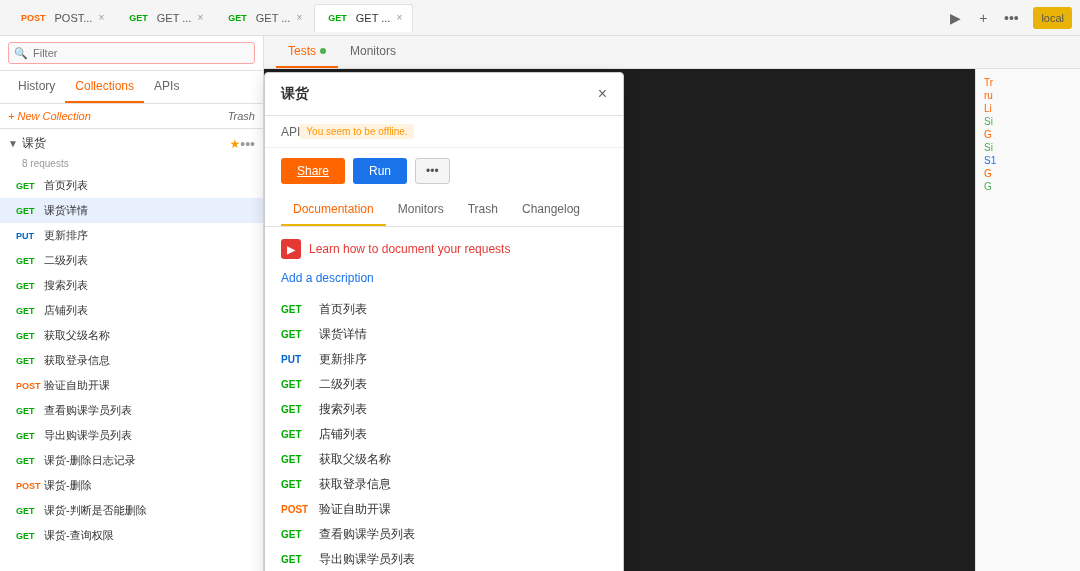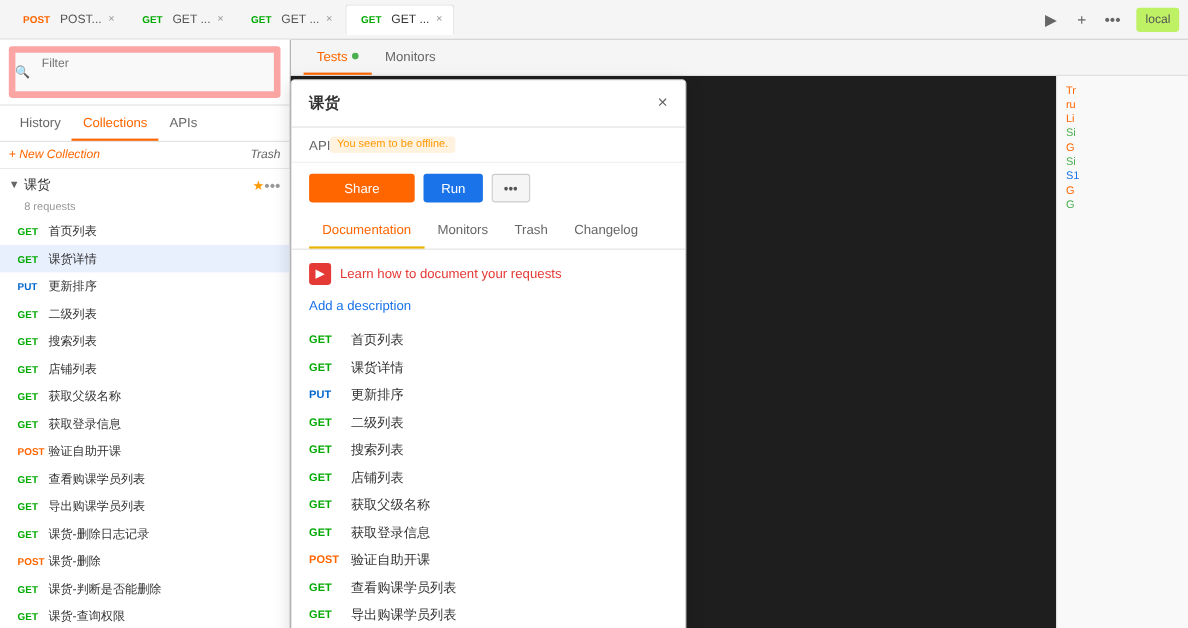--- a/index.html
+++ b/index.html
@@ -19,21 +19,21 @@
     .tab-close { font-size: 10px; color: #999; cursor: pointer; }
     .tab-actions { display: flex; align-items: center; gap: 4px; margin-left: auto; }
     .tab-action-btn { width: 24px; height: 24px; display: flex; align-items: center; justify-content: center; cursor: pointer; color: #666; border-radius: 3px; font-size: 14px; }
 
     
     .main-layout { display: flex; flex: 1; overflow: hidden; }
 
     
     .sidebar { width: 264px; border-right: 1px solid #e0e0e0; display: flex; flex-direction: column; background: #fff; flex-shrink: 0; }
     .sidebar-search { padding: 6px 8px; border-bottom: 1px solid #e0e0e0; }
-    .sidebar-search input { width: 100%; padding: 4px 8px 19px 24px; border: 6px solid #fca5a5; border-radius: 3px; font-size: 11px; background: #f9f9f9; outline: none; }
+    .sidebar-search input { width: 100%; padding: 4px 8px 4px 24px; border: 1px solid #fca5a5; border-radius: 3px; font-size: 11px; background: #f9f9f9; outline: none; }
     .search-wrap { position: relative; }
     .search-icon { position: absolute; left: 6px; top: 50%; transform: translateY(-50%); color: #999; font-size: 11px; }
 
     .sidebar-tabs { display: flex; border-bottom: 1px solid #e0e0e0; padding: 0 8px; }
     .sidebar-tab { padding: 8px 10px; font-size: 12px; cursor: pointer; color: #666; border-bottom: 2px solid transparent; }
     .sidebar-tab.active { color: #ff6600; border-bottom: 2px solid #ff6600; font-weight: 500; }
 
     .sidebar-actions { display: flex; align-items: center; justify-content: space-between; padding: 6px 8px; border-bottom: 1px solid #e0e0e0; font-style: italic; }
     .new-collection-btn { color: #ff6600; font-size: 11px; cursor: pointer; display: flex; align-items: center; gap: 3px; }
     .trash-btn { color: #666; font-size: 11px; cursor: pointer; }
@@ -59,21 +59,21 @@
 
     
     .modal-overlay { position: absolute; top: 0; left: 0; right: 0; bottom: 0; z-index: 100; pointer-events: none; }
     .modal-panel { position: absolute; top: 36px; left: 264px; width: 360px; background: #fff; border: 1px solid #ccc; border-radius: 4px; box-shadow: 0 4px 16px rgba(0,0,0,0.15); pointer-events: all; z-index: 200; }
     .modal-header { display: flex; align-items: center; justify-content: space-between; padding: 12px 16px; border-bottom: 1px solid #e0e0e0; }
     .modal-title { font-size: 14px; font-weight: 600; color: #333; }
     .modal-close { cursor: pointer; color: #666; font-size: 16px; }
     .modal-api-row { display: flex; align-items: center; padding: 8px 16px; border-bottom: 1px solid #eee; font-size: 12px; color: #666; gap: 0; }
     .offline-badge { background: #fff3e0; color: #ff9800; font-size: 10px; padding: 2px 6px; border-radius: 3px; }
     .modal-actions { display: flex; align-items: center; gap: 8px; padding: 10px 16px; }
-    .btn-share { background: #ff6600; color: #fff; border: none; padding: 6px 32px; border-radius: 3px; cursor: pointer; font-size: 12px; font-weight: 500; }
+    .btn-share { background: #ff6600; color: #fff; border: none; padding: 6px 16px; border-radius: 3px; cursor: pointer; font-size: 12px; font-weight: 500; text-decoration: underline; }
     .btn-run { background: #1a73e8; color: #fff; border: none; padding: 6px 16px; border-radius: 3px; cursor: pointer; font-size: 12px; font-weight: 500; }
     .btn-more { background: #f5f5f5; border: 1px solid #ccc; padding: 5px 10px; border-radius: 3px; cursor: pointer; font-size: 12px; color: #555; }
 
     .modal-tabs { display: flex; padding: 0 16px; border-bottom: 1px solid #e0e0e0; }
     .modal-tab { padding: 8px 12px; font-size: 12px; cursor: pointer; color: #666; border-bottom: 2px solid transparent; }
     .modal-tab.active { color: #ff6600; border-bottom: 2px solid #eab308; }
 
     .modal-content { padding: 12px 16px; max-height: 380px; overflow-y: auto; }
     .learn-link { display: flex; align-items: center; gap: 8px; color: #e53935; font-size: 12px; cursor: pointer; margin-bottom: 12px; }
     .learn-icon { width: 20px; height: 20px; background: #e53935; color: #fff; border-radius: 3px; display: flex; align-items: center; justify-content: center; font-size: 10px; font-weight: bold; flex-shrink: 0; }
@@ -85,21 +85,21 @@
     
     .right-panel { flex: 1; display: flex; flex-direction: column; background: #1e1e1e; overflow: hidden; position: relative; }
     .right-panel-tabs { display: flex; background: #f5f5f5; border-bottom: 1px solid #e0e0e0; padding: 0 12px; }
     .right-tab { padding: 8px 12px; font-size: 12px; cursor: pointer; color: #666; border-bottom: 2px solid transparent; display: flex; align-items: center; gap: 4px; }
     .right-tab.active { color: #ff6600; border-bottom: 2px solid #ff6600; }
     .right-tab .dot { width: 6px; height: 6px; border-radius: 50%; background: #4caf50; }
     .code-area { flex: 1; background: #1e1e1e; padding: 12px; overflow-y: auto; font-family: 'Courier New', monospace; font-size: 12px; color: #d4d4d4; }
     .code-line { line-height: 1.6; color: #ce9178; }
     .code-line.number { color: #b5cea8; }
 
-    .right-sidebar { width: 120px; background: #f9f9f9; border-left: 1px solid #e0e0e0; padding: 8px; font-size: 10px; color: #999; overflow-y: auto; }
+    .right-sidebar { width: 105px; background: #f9f9f9; border-left: 1px solid #e0e0e0; padding: 8px; font-size: 10px; color: #999; overflow-y: auto; }
 
     .collection-row { display: flex; align-items: flex-start; }
   </style>
 </head>
 <body>
 
 <div class="top-tabs">
   <div class="tab-item">
     <span class="method-badge method-post">POST</span>
     <span>POST...</span>
@@ -118,21 +118,21 @@
   <div class="tab-item active">
     <span class="method-badge method-get">GET</span>
     <span>GET ...</span>
     <span class="tab-close">×</span>
   </div>
   <div class="tab-actions">
     <div class="tab-action-btn">▶</div>
     <div class="tab-action-btn">+</div>
     <div class="tab-action-btn">•••</div>
   </div>
-  <div style="margin-left: 8px; font-size: 11px; color: #555; padding: 0 8px; background: #bef264; border-radius: 3px; height: 22px; display: flex; align-items: center;">local</div>
+  <div style="margin-left: 8px; font-size: 11px; color: #555; padding: 0 8px; background: #eab308; border-radius: 3px; height: 22px; display: flex; align-items: center;">local</div>
 </div>
 
 <div class="main-layout" style="position: relative;">
 
   <div class="sidebar">
     <div class="sidebar-search">
       <div class="search-wrap">
         <span class="search-icon">🔍</span>
         <input type="text" placeholder="Filter" style="">
       </div>

